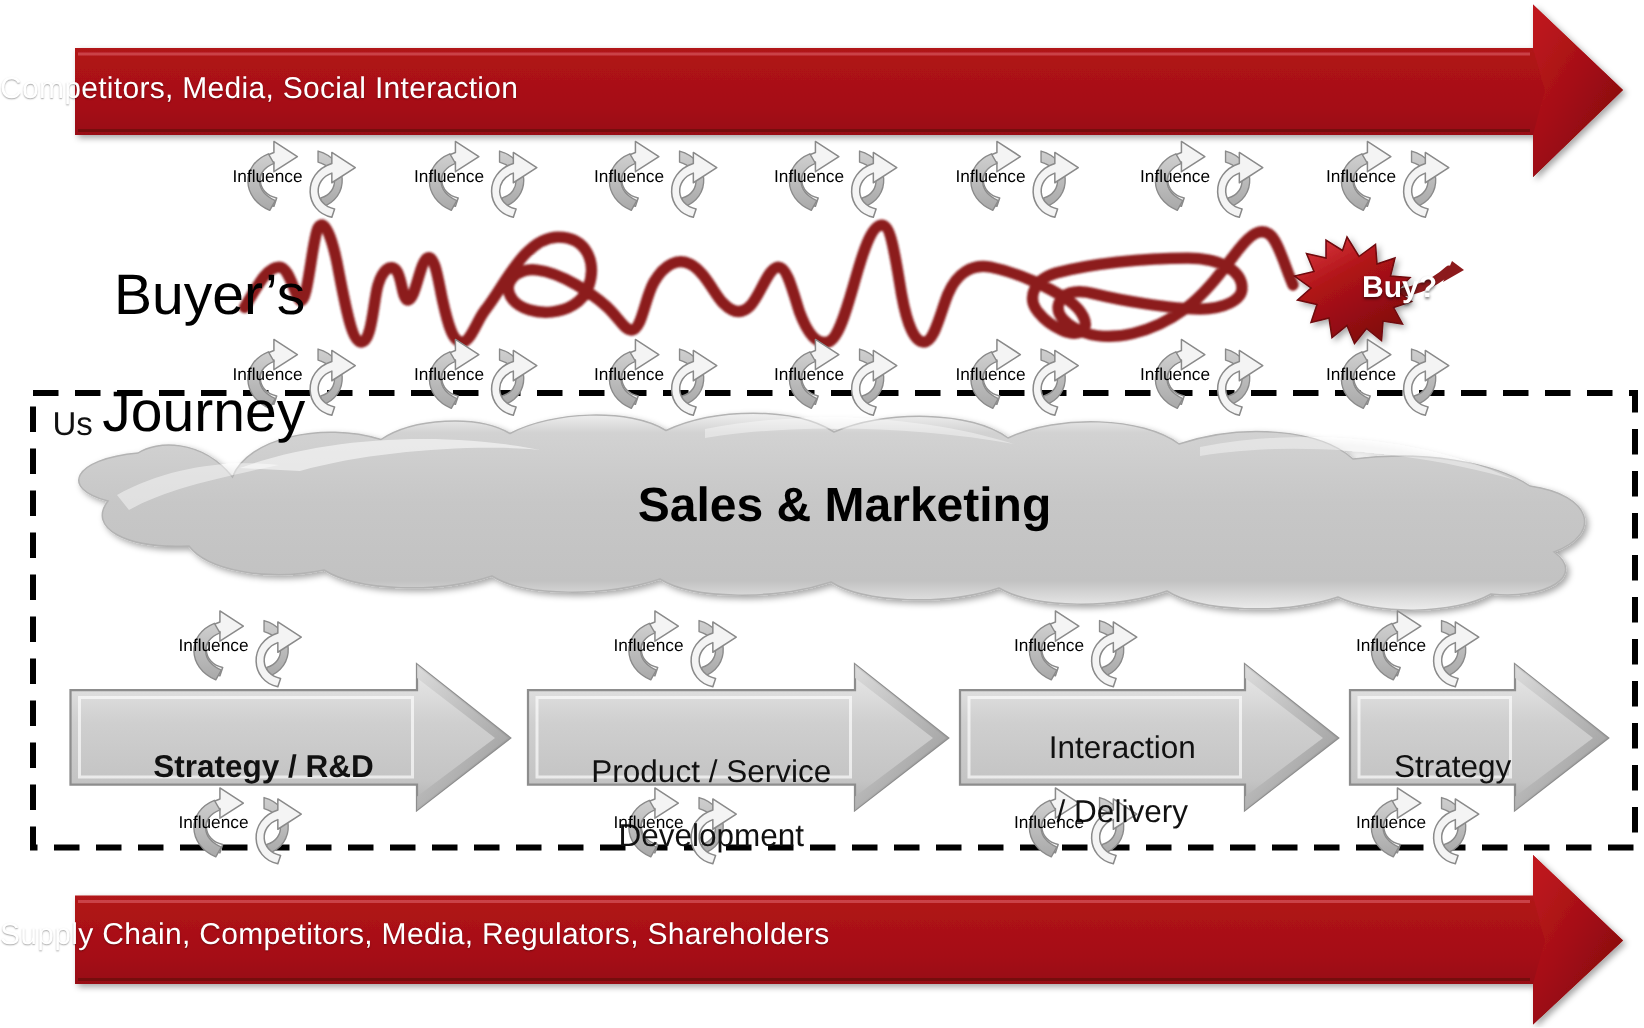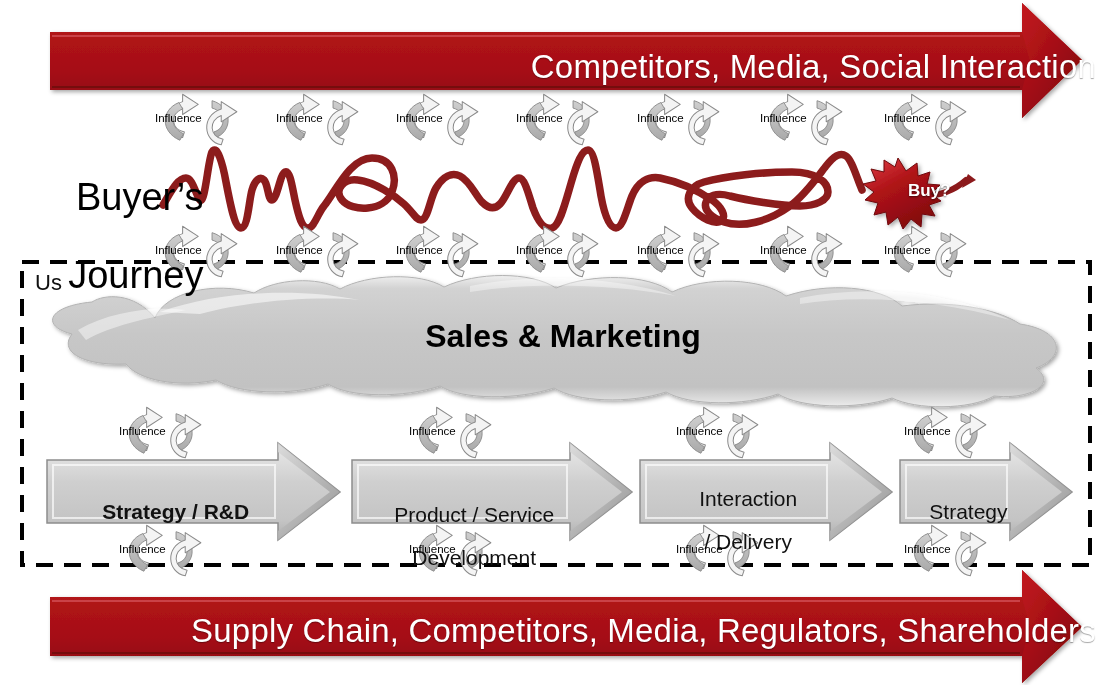--- a/index.html
+++ b/index.html
@@ -9,35 +9,35 @@
     overflow:hidden;
     position:relative;
   }
   #stage{position:absolute;left:0;top:0;width:1096px;height:685px;}
   svg.layer{position:absolute;left:0;top:0;width:1096px;height:685px;overflow:visible;}
 
   
   .txt{position:absolute;white-space:pre;}
 
   .banner-label{
-    color:#ffffff;font-size:33px;letter-spacing:.2px;
-    text-align:right;width:100%;left:0;
+    color:#ffffff;font-size:20px;letter-spacing:.2px;
+    text-align:left;width:100%;left:0;
     text-shadow:0 1px 1px rgba(0,0,0,.35);
   }
   .journey-label{
     color:#000000;font-size:38px;line-height:1.03;
     left:26px;top:139px;text-align:right;
   }
   .us-label{color:#111;font-size:22px;left:35px;top:270px;}
   .cloud-label{
     color:#000;font-size:32px;font-weight:bold;
     width:100%;text-align:center;left:0;top:318px;margin-left:15px;
   }
   .buy-label{
-    color:#ffffff;font-size:17px;font-weight:bold;
+    color:#ffffff;font-size:20px;font-weight:bold;
     text-shadow:0 1px 2px rgba(0,0,0,.55);
     padding-left:40px;
   }
   .inf-label{
     font-size:11.5px;color:#000;
     width:92px;
   }
   .chev-label{
     font-size:21px;color:#111;text-align:center;line-height:1.04;
   }

